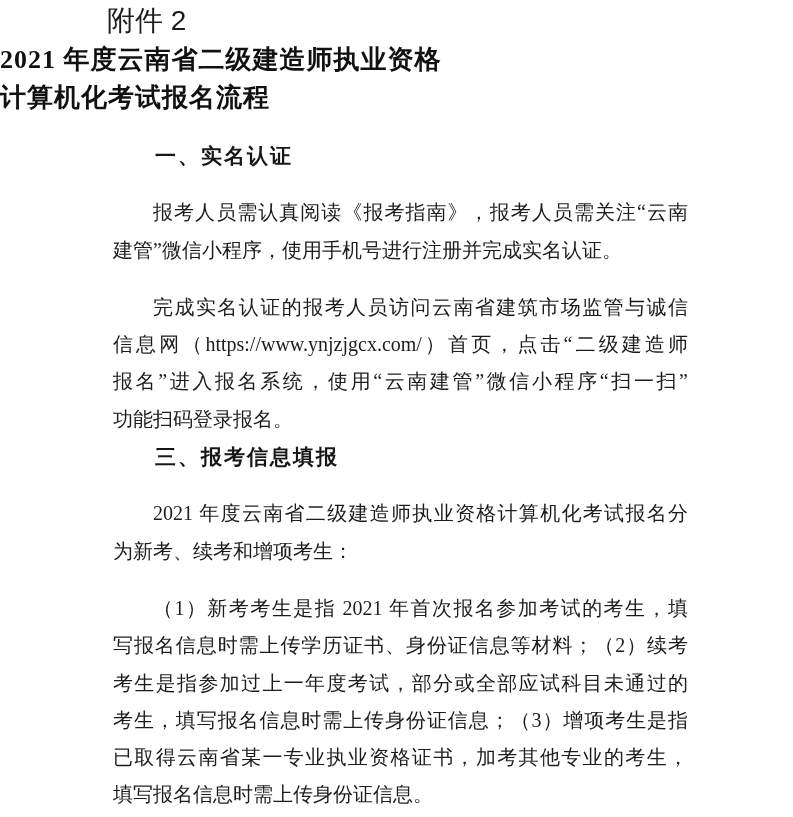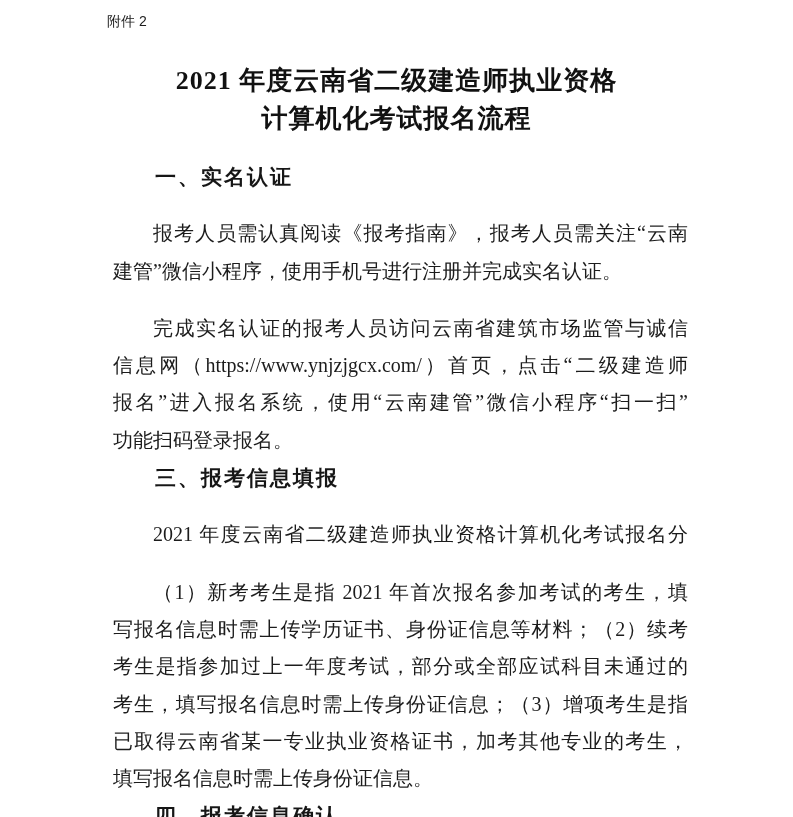--- a/index.html
+++ b/index.html
@@ -11,27 +11,27 @@
     color: #1c1c1c;
   }
   .page {
     position: relative;
     width: 793px; height: 817px;
     background: #ffffff;
   }
   .attachment {
     margin: 8px 0 0 107px;
     font-family: "Liberation Sans", "DejaVu Sans", sans-serif;
-    font-size: 14px;
+    font-size: 28px;
     line-height: 26px;
     color: #1c1c1c;
   }
   .doc-title {
-    margin-top: 28px;
-    text-align: center;
+    margin-top: 7px;
+    text-align: left;
     font-family: "Liberation Serif", "DejaVu Serif", serif;
     font-weight: bold;
     font-size: 26px;
     line-height: 37.5px;
     letter-spacing: 1px;
     color: #111111;
   }
   .content {
     margin: 21px 105px 0 113px; 
     width: 575px;
@@ -85,20 +85,21 @@
     <div>
       <div class="line fill first">完成实名认证的报考人员访问云南省建筑市场监管与诚信</div>
       <div class="line fill">信息网（https://www.ynjzjgcx.com/）首页，点击“二级建造师</div>
       <div class="line fill">报名”进入报名系统，使用“云南建管”微信小程序“扫一扫”</div>
       <div class="line">功能扫码登录报名。</div>
     </div>
 
     <div class="sec-heading">三、报考信息填报</div>
     <div>
       <div class="line fill first">2021 年度云南省二级建造师执业资格计算机化考试报名分</div>
+      <div class="line">为新考、续考和增项考生：</div>
     </div>
     <div>
       <div class="line fill first">（1）新考考生是指 2021 年首次报名参加考试的考生，填</div>
       <div class="line fill">写报名信息时需上传学历证书、身份证信息等材料；（2）续考</div>
       <div class="line fill">考生是指参加过上一年度考试，部分或全部应试科目未通过的</div>
       <div class="line fill">考生，填写报名信息时需上传身份证信息；（3）增项考生是指</div>
       <div class="line fill">已取得云南省某一专业执业资格证书，加考其他专业的考生，</div>
       <div class="line">填写报名信息时需上传身份证信息。</div>
     </div>
 

